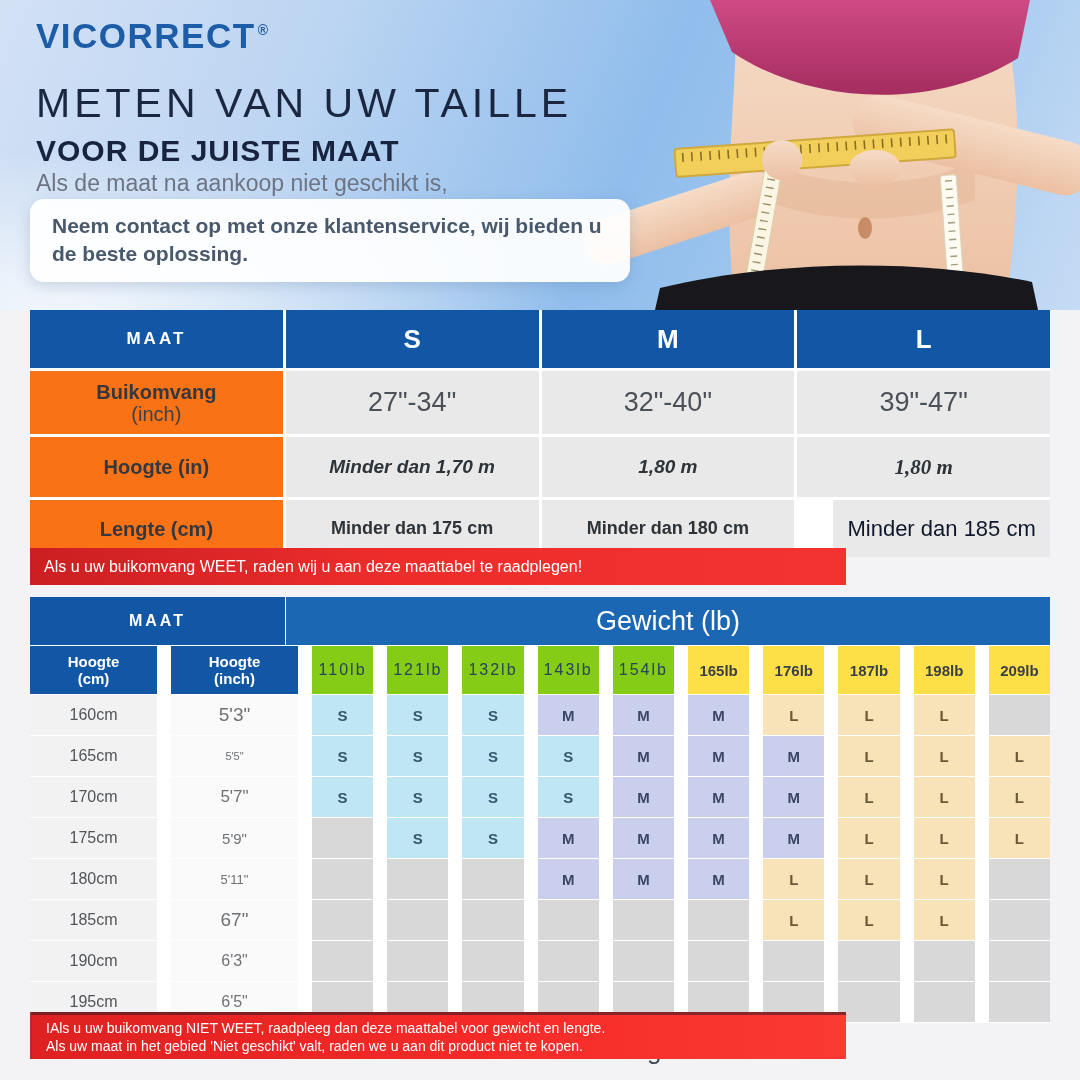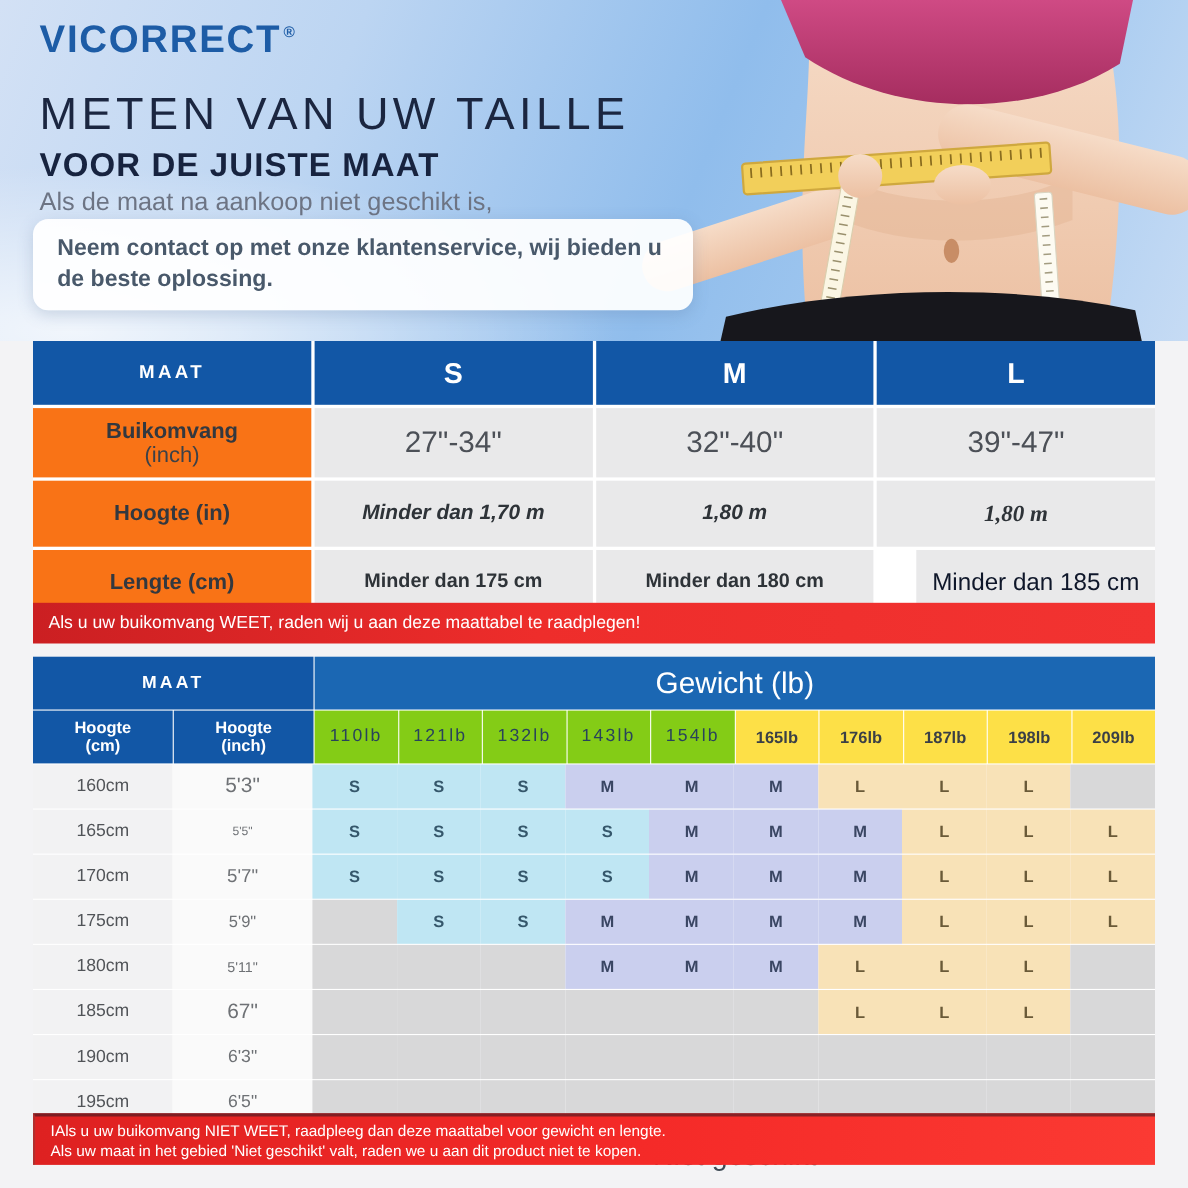--- a/index.html
+++ b/index.html
@@ -39,43 +39,43 @@
   .t1 .tl span { font-size:20px; font-weight:400; color:#3c4148; }
   .t1 .tv { background:#e9e9ea; display:flex; align-items:center; justify-content:center;
     color:#4a4e54; }
   .t1 .r1v { font-size:27px; color:#4c5057; }
   .t1 .r2v { font-size:19px; font-weight:700; color:#2e3338;font-style:italic; }
   .t1 .r2v.serif { font-family:"Liberation Serif","DejaVu Serif",serif; font-size:21px; }
   .t1 .r3v { font-size:18px; font-weight:700; color:#2e3338; }
   .t1 .r3v.plain { font-size:22px; font-weight:400; color:#0f172a;margin-left:36px; }
 
   
-  .banner { position:absolute; left:30px; width:1020px; color:#fff; }
+  .banner { position:absolute; left:30px; width:816px; color:#fff; }
   .banner1 { top:548px; height:37px; line-height:37px; padding-left:14px; font-size:16px;
     background:linear-gradient(90deg,#cb1f22 0%,#ee2d2b 45%,#f23331 100%); }
   .banner2 { top:1012px; height:47px; padding:4px 14px; font-size:14px; line-height:1.32;
     background:linear-gradient(90deg,#de2121 0%,#f52a28 55%,#fb3a33 100%);
     border-top:3px solid rgba(45,25,35,.55); border-left:2px solid rgba(45,25,35,.35); z-index:8; }
 
   
   .t2 { position:absolute; left:30px; top:597px; width:1020px; background:#fff; }
   .t2-h1 { display:grid; grid-template-columns:255px 1fr; gap:1px; height:48px; margin-bottom:1px; }
   .t2-maat { background:var(--header-blue,#1257a6); color:#fff; font-size:16px; font-weight:700;
     letter-spacing:3px; display:flex; align-items:center; justify-content:center; }
   .t2-gewicht { background:var(--gewicht-blue,#1b67b3); color:#fff; font-size:27px; font-weight:500;
     display:flex; align-items:center; justify-content:center; }
-  .t2-h2 { display:grid; grid-template-columns:127px 127px repeat(10,1fr); gap:1px; height:48px;
+  .t2-h2 { display:grid; grid-template-columns:127px 127px repeat(10,1fr); gap:14px; height:48px;
     margin-bottom:1px; }
   .t2-hcol { background:var(--header-blue,#1257a6); color:#fff; font-size:15px; font-weight:700;
     display:flex; align-items:center; justify-content:center; text-align:center;
     line-height:1.15; padding:0 22px; }
   .wh { display:flex; align-items:center; justify-content:center; }
   .wh-a { background:#84cc16; color:#29435b; font-size:16px; letter-spacing:2px; }
   .wh-b { background:#fde047; color:#3a3f46; font-size:15px; font-weight:700; }
-  .t2-row { display:grid; grid-template-columns:127px 127px repeat(10,1fr); gap:0;
+  .t2-row { display:grid; grid-template-columns:127px 127px repeat(10,1fr); gap:14px;
     height:40px; margin-bottom:1px; }
   .cell { display:flex; align-items:center; justify-content:center; }
   .cm { background:#f2f2f3; color:#515458; font-size:16px; }
   .inch { background:#fafafa; color:#6e7175; font-size:16px; }
   .t2-row:nth-child(1) .inch{font-size:19px}
   .t2-row:nth-child(2) .inch{font-size:11px}
   .t2-row:nth-child(3) .inch{font-size:17px}
   .t2-row:nth-child(4) .inch{font-size:15px}
   .t2-row:nth-child(5) .inch{font-size:13px}
   .t2-row:nth-child(6) .inch{font-size:19px}

